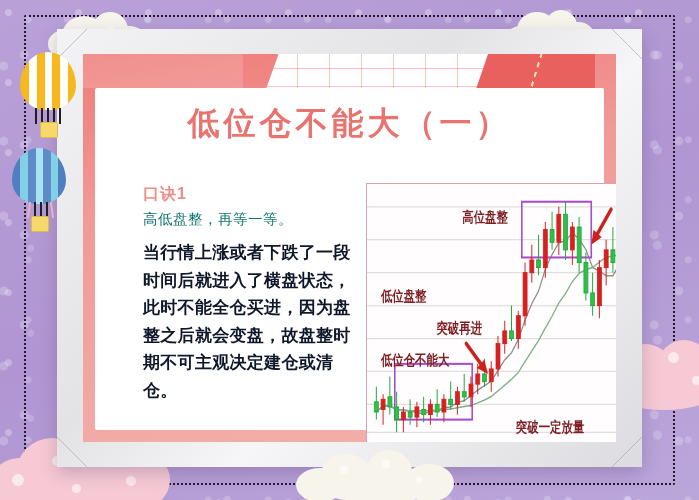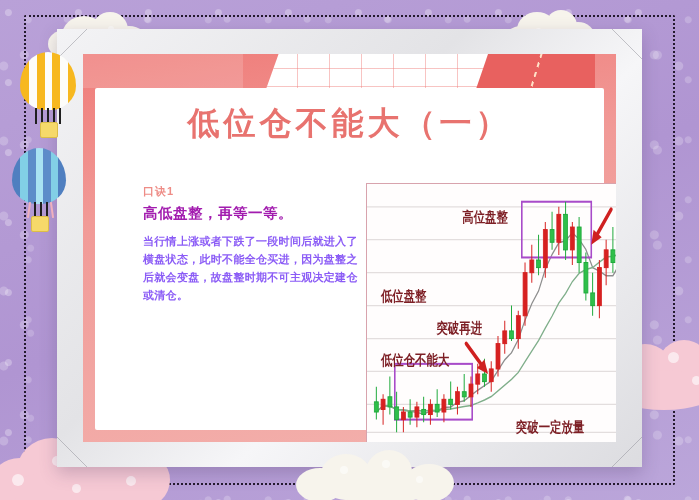--- a/index.html
+++ b/index.html
@@ -83,23 +83,23 @@
   
   .title{
     position:absolute;left:0;right:0;top:14px;text-align:center;
     font-size:32px;font-weight:700;letter-spacing:4px;color:#e8736f;
     text-shadow:1px 1px 0 rgba(255,255,255,.9);
     white-space:nowrap;
   }
 
   
   .lefttext{position:absolute;left:48px;top:96px;width:215px;}
-  .kd-head{font-size:11px;font-weight:700;color:#ee8c86;letter-spacing:1px;margin-bottom:4px;}
-  .kd-sub{font-size:14.5px;font-weight:700;color:#a21caf;letter-spacing:.5px;margin-bottom:10px;line-height:1.4;}
-  .kd-body{font-size:11px;font-weight:700;color:#8b5cf6;line-height:1.62;letter-spacing:.3px;}
+  .kd-head{font-size:16px;font-weight:700;color:#ee8c86;letter-spacing:1px;margin-bottom:4px;}
+  .kd-sub{font-size:14.5px;font-weight:400;color:#0f766e;letter-spacing:.5px;margin-bottom:10px;line-height:1.4;}
+  .kd-body{font-size:17px;font-weight:700;color:#0f172a;line-height:1.62;letter-spacing:.3px;}
   .kd-foot{margin-top:12px;font-size:13.5px;font-weight:700;color:#f0938d;letter-spacing:.3px;}
 
   
   .chartbox{
     position:absolute;left:271px;top:95px;width:262px;height:287px;
     background:#fffdfd;border:1.5px solid #d8a3ad;box-sizing:border-box;overflow:hidden;
   }
   .chartbox svg{display:block;width:100%;height:100%;}
   .ann{font-family:"Liberation Sans","DejaVu Sans",sans-serif;font-weight:700;fill:#7d1f25;}
 

